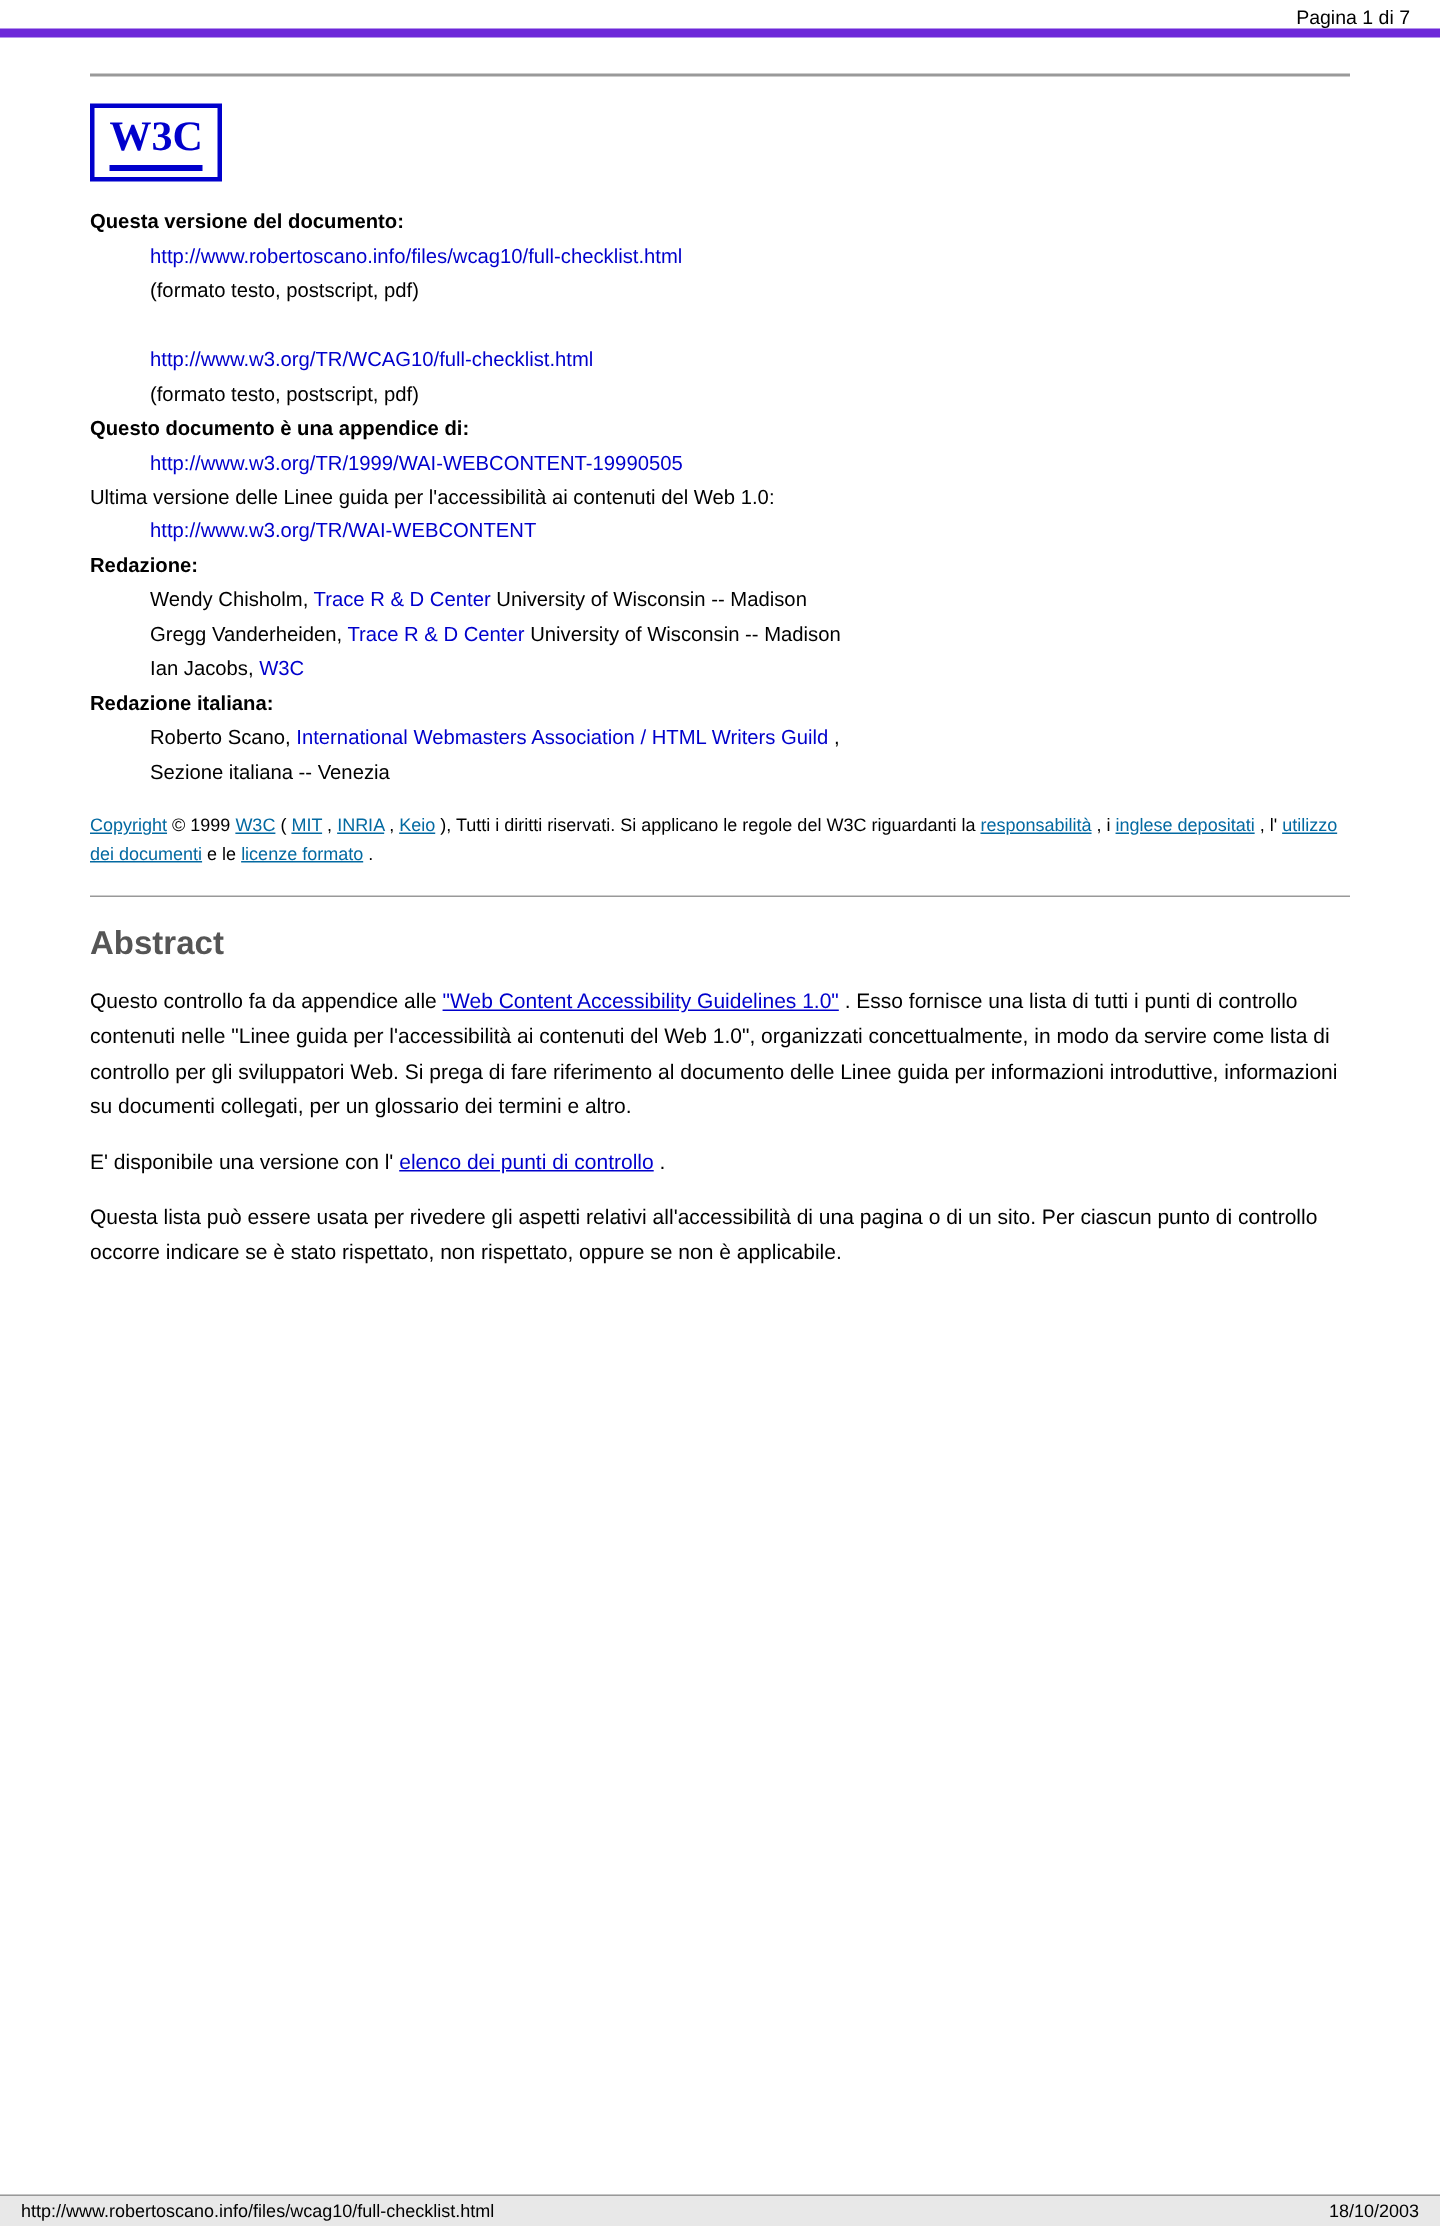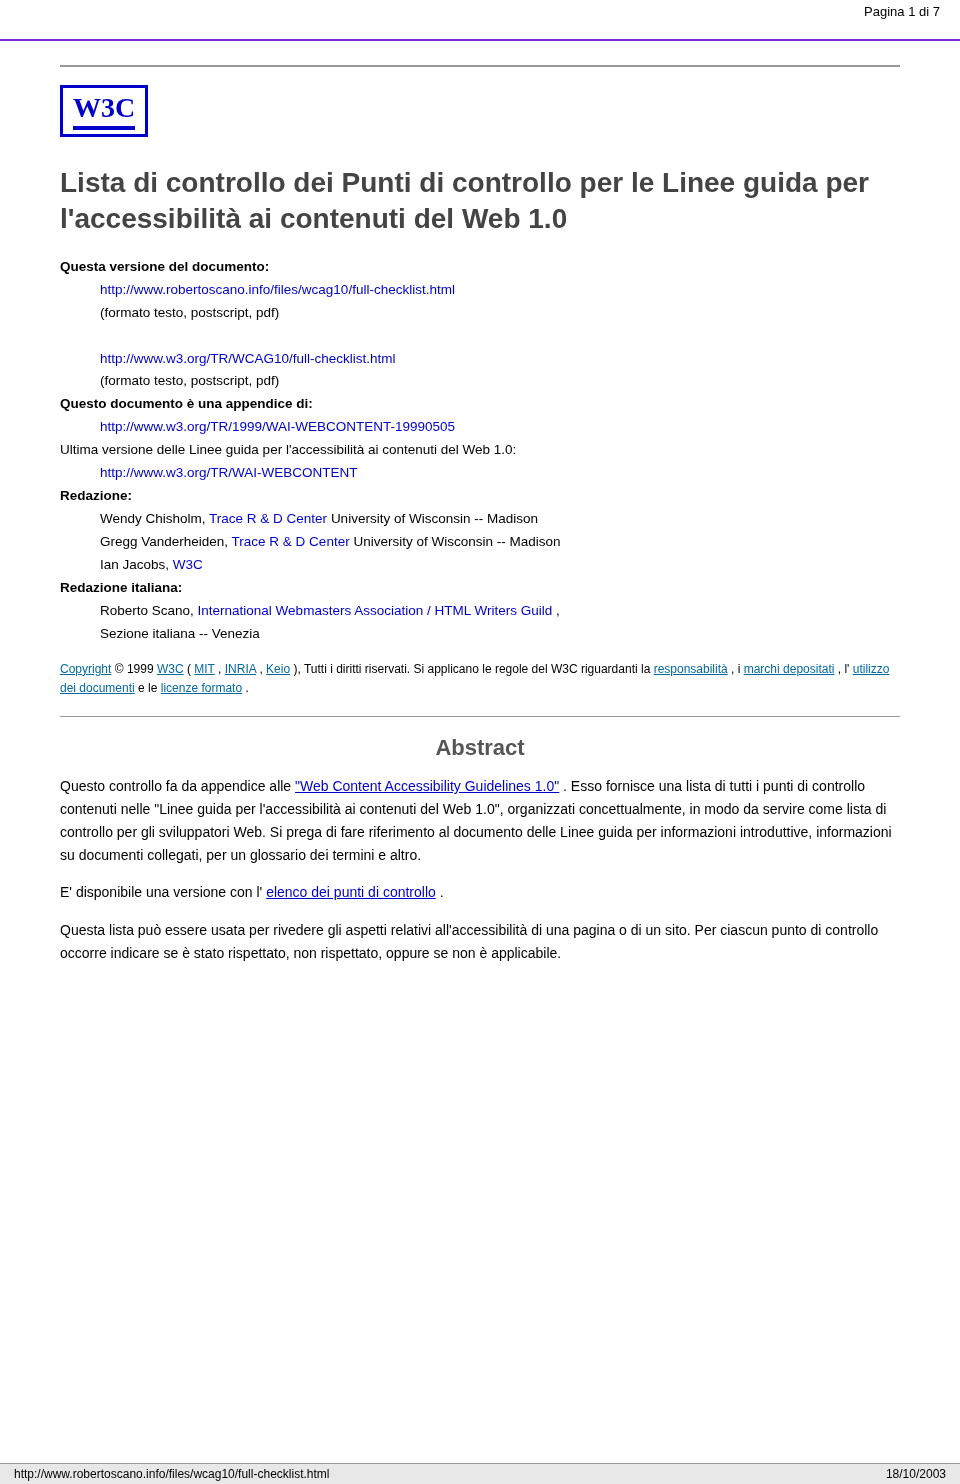--- a/index.html
+++ b/index.html
@@ -8,24 +8,24 @@
       font-size: 14px;
       color: #000;
       background: #fff;
       display: flex;
       flex-direction: column;
       min-height: 100vh;
     }
     .status-bar-top {
       display: flex;
       justify-content: flex-end;
-      padding: 4px 20px 20px 20px;
+      padding: 4px 20px 0 20px;
       font-size: 13px;
       color: #000;
-      border-bottom: 2px solid #6d28d9;
+      border-bottom: 6px solid #6d28d9;
     }
     .main-content {
       flex: 1;
       padding: 18px 60px 20px 60px;
     }
     .nav-links {
       text-align: center;
       margin-bottom: 10px;
       font-size: 13px;
     }
@@ -92,21 +92,20 @@
     }
     .copyright-section a {
       color: #0369a1;
       text-decoration: underline;
     }
     h2.section-heading {
       font-size: 22px;
       font-weight: bold;
       color: #555;
       margin: 10px 0 14px 0;
-      text-align: center;
     }
     .abstract-text {
       font-size: 14px;
       line-height: 1.65;
       margin-bottom: 14px;
     }
     .abstract-text a {
       color: #00c;
       text-decoration: underline;
     }
@@ -135,21 +134,20 @@
 
   
   <div class="w3c-logo">
     <div class="w3c-logo-box">
       <span>W3C</span>
       <div class="w3c-bar"></div>
     </div>
   </div>
 
   
-  <h1 class="page-title">Lista di controllo dei Punti di controllo per le Linee guida per l'accessibilità ai contenuti del Web 1.0</h1>
 
   
   <div class="doc-info">
 
     <span class="label">Questa versione del documento:</span><br>
     <div class="indent">
       <a href="#">http://www.robertoscano.info/files/wcag10/full-checklist.html</a><br>
       <span>(formato testo, postscript, pdf)</span>
     </div>
 
@@ -197,21 +195,21 @@
     <a href="#">W3C</a>
     <span> (</span>
     <a href="#">MIT</a>
     <span>, </span>
     <a href="#">INRIA</a>
     <span>, </span>
     <a href="#">Keio</a>
     <span>), Tutti i diritti riservati. Si applicano le regole del W3C riguardanti la </span>
     <a href="#">responsabilità</a>
     <span>, i </span>
-    <a href="#">marchi depositati</a>
+    <a href="#">inglese depositati</a>
     <span>, l'</span>
     <a href="#">utilizzo dei documenti</a>
     <span> e le </span>
     <a href="#">licenze formato</a>
     <span>.</span>
   </div>
 
   <hr class="section-rule">
 
   

